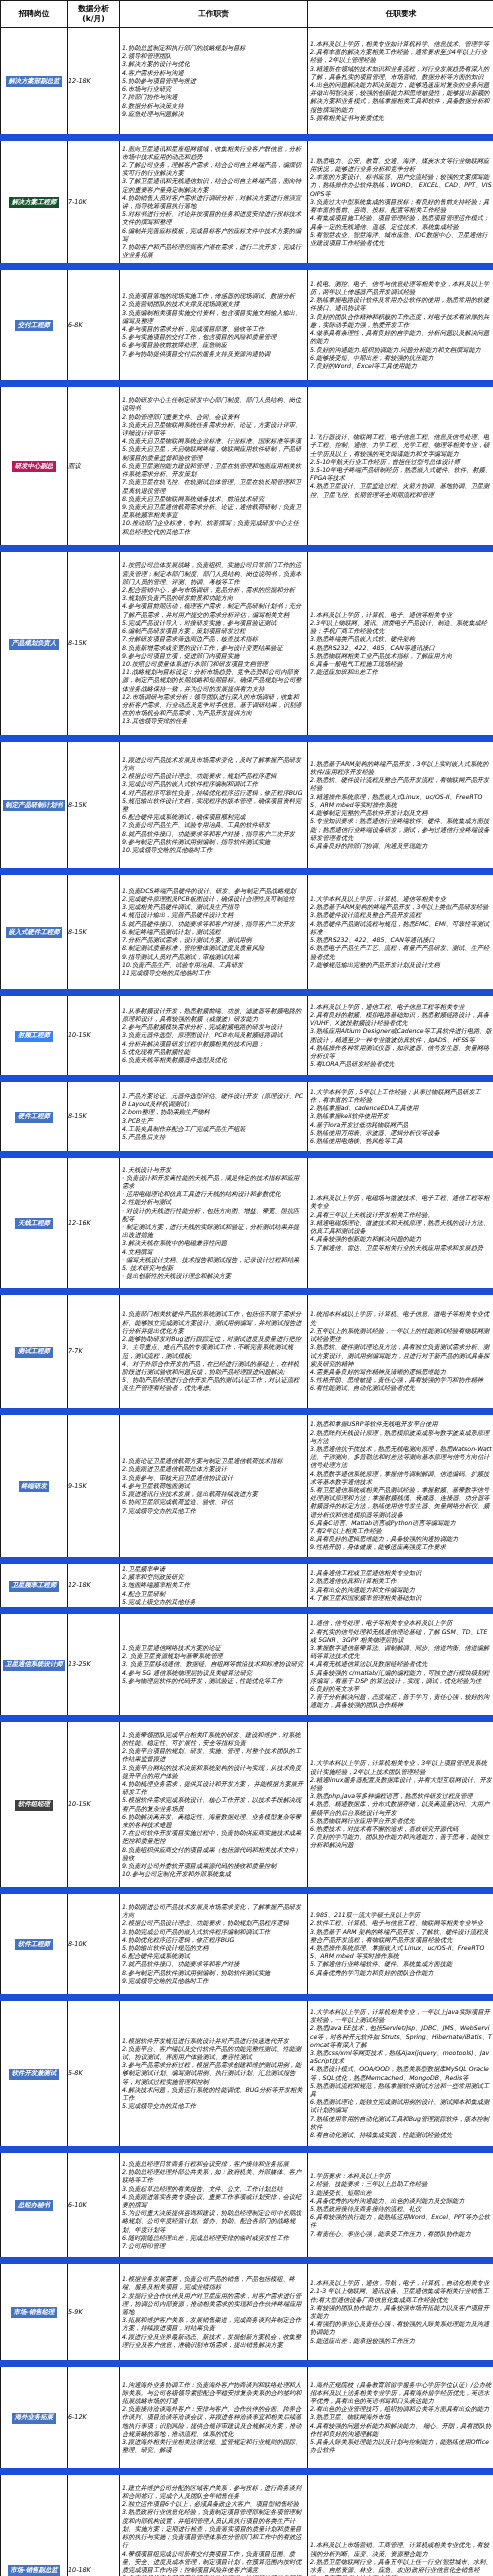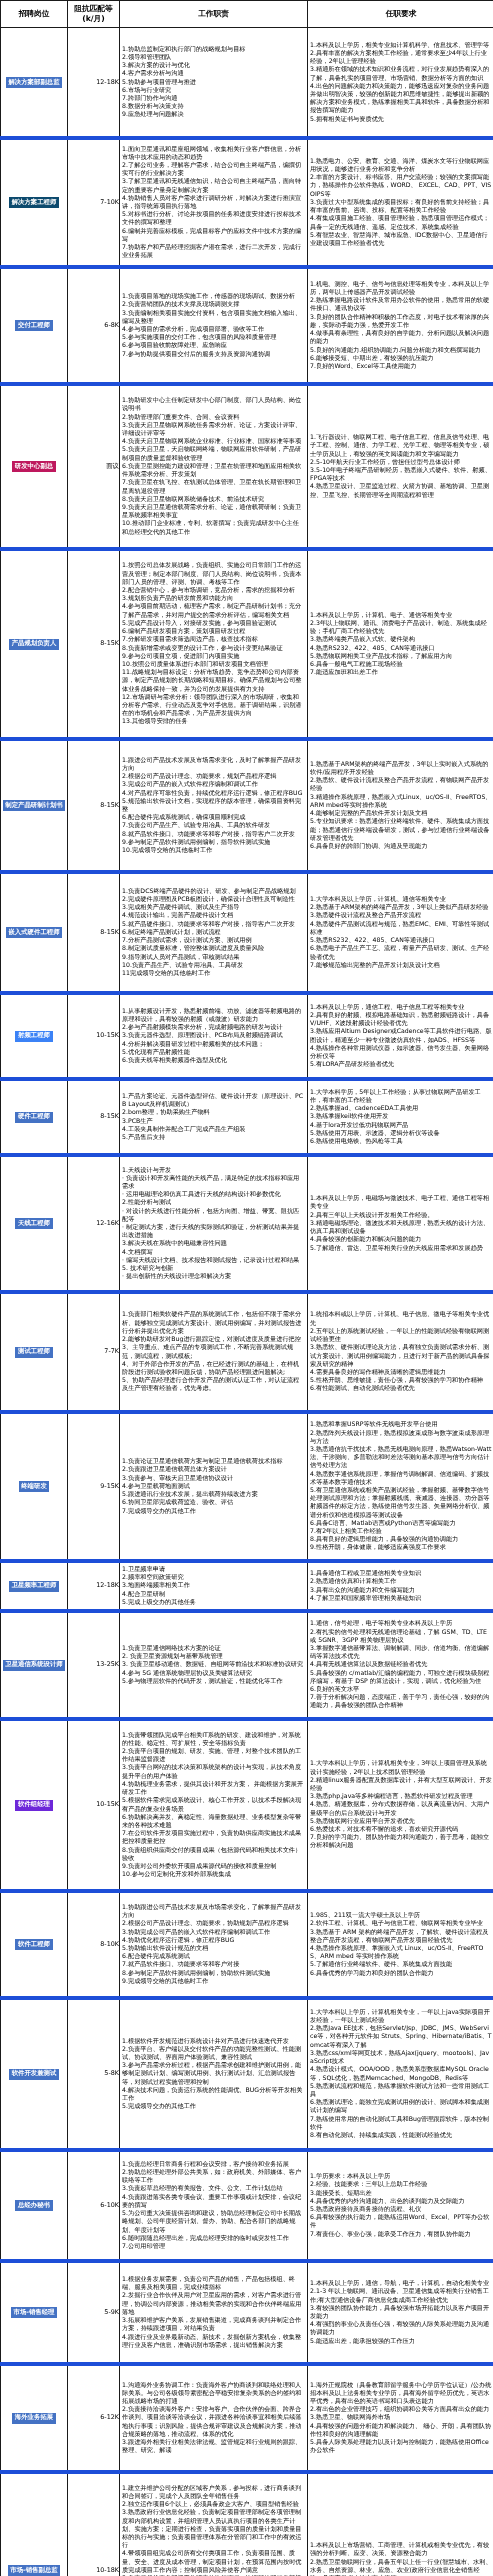--- a/index.html
+++ b/index.html
@@ -1,39 +1,39 @@
 <!DOCTYPE html>
 <html style="font-size:8.2px"><head>
 <meta charset="utf-8">
 <style>
   html,body{margin:0;padding:0;background:#ffffff;font-family:"DejaVu Sans","Liberation Sans",sans-serif;color:#000;}
   #job-table{border-collapse:collapse;table-layout:fixed;width:494px;}
   #job-table th,#job-table td{border:0.5px solid #1a1a1a;vertical-align:middle;padding:0;overflow:hidden;}
   #job-table thead th{height:26px;font-size:7.7px;font-weight:bold;text-align:center;white-space:pre-line;line-height:9.8px;background:#ffffff;border-bottom-width:1px;}
-  #job-table tbody tr{border-bottom:4px solid #1d4ed8;}
+  #job-table tbody tr{border-bottom:7px solid #1d4ed8;font-style:italic;}
   .position-cell{text-align:center;}
   .position-badge{display:inline-block;color:#fff;font-size:6.4px;font-weight:bold;line-height:7.7px;padding:1.5px 2.6px;max-width:62px;}
-  .salary-cell{text-align:right;font-size:6.4px;line-height:8.2px;}
+  .salary-cell{text-align:left;font-size:6.4px;line-height:8.2px;}
   .text-cell{vertical-align:middle;}
   .cell-text{white-space:pre-line;font-size:6.2px;line-height:8.2px;padding:1px 2.1px 1px 2.1px;text-align:left;word-break:break-all;}
 </style>
 </head>
 <body>
 
 <table id="job-table">
   <colgroup>
     <col style="width:67px">
     <col style="width:52px">
     <col style="width:188px">
     <col style="width:187px">
   </colgroup>
   <thead>
     <tr>
       <th>招聘岗位</th>
-      <th>阻抗匹配等
+      <th>数据分析
 (k/月)</th>
       <th>工作职责</th>
       <th>任职要求</th>
     </tr>
   </thead>
   <tbody>
       <tr style="height: 110px;">
         <td class="position-cell"><span class="position-badge" style="background: rgb(68, 114, 196); color: rgb(255, 255, 255);">解决方案部副总监</span></td>
         <td class="salary-cell">12-18K</td>
         <td class="text-cell">
@@ -49,21 +49,21 @@
         </td>
         <td class="text-cell">
           <div class="cell-text">1.本科及以上学历，相关专业如计算机科学、信息技术、管理学等
 2.具有丰富的解决方案相关工作经验，通常要求至少4年以上行业经验，2年以上管理经验
 3.精通所在领域的技术知识和业务流程，对行业发展趋势有深入的了解，具备扎实的项目管理、市场营销、数据分析等方面的知识
 4.出色的问题解决能力和决策能力，能够迅速应对复杂的业务问题并做出明智决策，较强的创新能力和思维敏捷性，能够提出新颖的解决方案和业务模式，熟练掌握相关工具和软件，具备数据分析和报告撰写的能力
 5.拥有相关证书与资质优先</div>
         </td>
       </tr>
       <tr style="height: 129px;">
-        <td class="position-cell"><span class="position-badge" style="background: #0c4a6e; color: rgb(255, 255, 255);">解决方案工程师</span></td>
+        <td class="position-cell"><span class="position-badge" style="background: #14532d; color: rgb(255, 255, 255);">解决方案工程师</span></td>
         <td class="salary-cell">7-10K</td>
         <td class="text-cell">
           <div class="cell-text">1.面向卫星通讯和星座组网领域，收集相关行业客户群信息，分析市场中技术应用的动态和趋势
 2.了解公司业务，理解客户需求，结合公司自主终端产品，编撰切实可行的行业解决方案
 3.了解卫星通讯和无线通信知识，结合公司自主终端产品，面向特定的重要客户量身定制解决方案
 4.协助销售人员对客户需求进行调研分析，对解决方案进行推演宣讲，指导统筹项目执行落地
 5.对标书进行分析、讨论并按项目的任务和进度安排进行投标技术文件的撰写和整理
 6.编制并完善应标模板，完成目标客户的应标文件中技术方案的编写
 7.协助客户和产品经理挖掘客户潜在需求，进行二次开发，完成行业业务拓展</div>
         </td>
@@ -333,21 +333,21 @@
           <div class="cell-text">1.通信，信号处理，电子等相关专业本科及以上学历
 2.有扎实的信号处理和无线通信理论基础，了解 GSM、TD、LTE 或 5GNR、3GPP 相关物理层协议
 3.掌握数字通信基带算法、调制解调、同步、信道均衡、信道编解码等算法技术优先
 4.具有无线通信算法以及数据链经验者优先
 5.具备较强的 c/matlab/汇编的编程能力，可独立进行模块级别程序编写，有基于 DSP 的算法设计，实现，调试，优化经验为佳
 6.良好的英文水平
 7.善于分析解决问题，态度端正，善于学习，责任心强，较好的沟通能力，具备较强的团队合作精神</div>
         </td>
       </tr>
       <tr style="height: 172px;">
-        <td class="position-cell"><span class="position-badge" style="background: #6d28d9; color: rgb(255, 255, 255);">软件组经理</span></td>
+        <td class="position-cell"><span class="position-badge" style="background: #404040; color: rgb(255, 255, 255);">软件组经理</span></td>
         <td class="salary-cell">10-15K</td>
         <td class="text-cell">
           <div class="cell-text">1.负责带领团队完成平台相关IT系统的研发、建设和维护，对系统的性能、稳定性、可扩展性，安全等指标负责
 2.负责平台项目的规划、研发、实施、管理，对整个技术团队的工作结果监督跟进
 3.负责平台网站的技术决策和系统架构的设计与实现，从技术角度提升平台的用户体验
 4.协助梳理业务需求，提供其设计和开发方案， 并能根据方案展开研发工作
 5.根据软件需求完成系统设计、核心工作开发，以技术手段解决现有产品的复杂业务场景
 6.协助解决高并发、高稳定性、海量数据处理、业务模型复杂等带来的各种技术难题
 7.在公司软件开发项目实施过程中，负责协助供应商实施技术成果把控和质量把控
 8.负责组织供应商交付的项目成果（包括源代码和相关技术文件）验收

